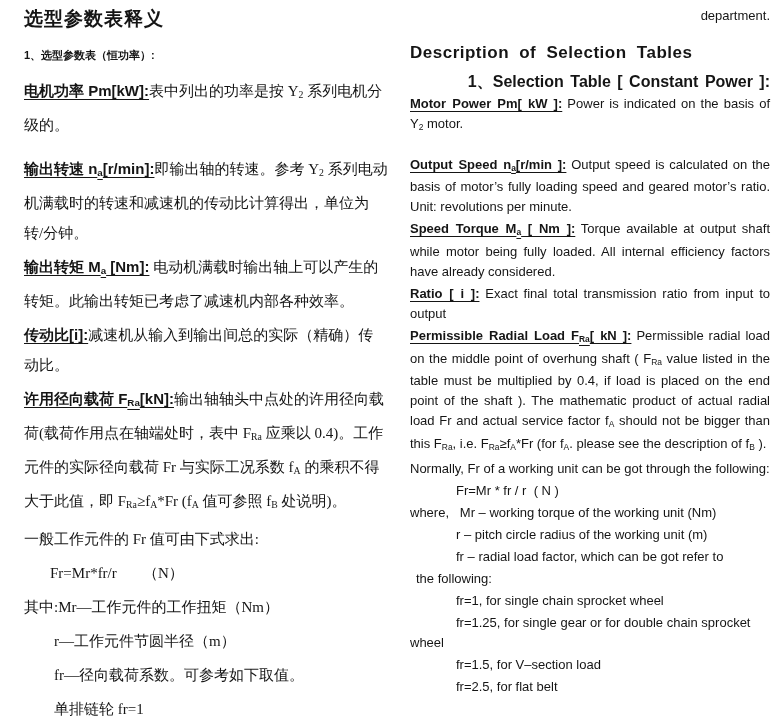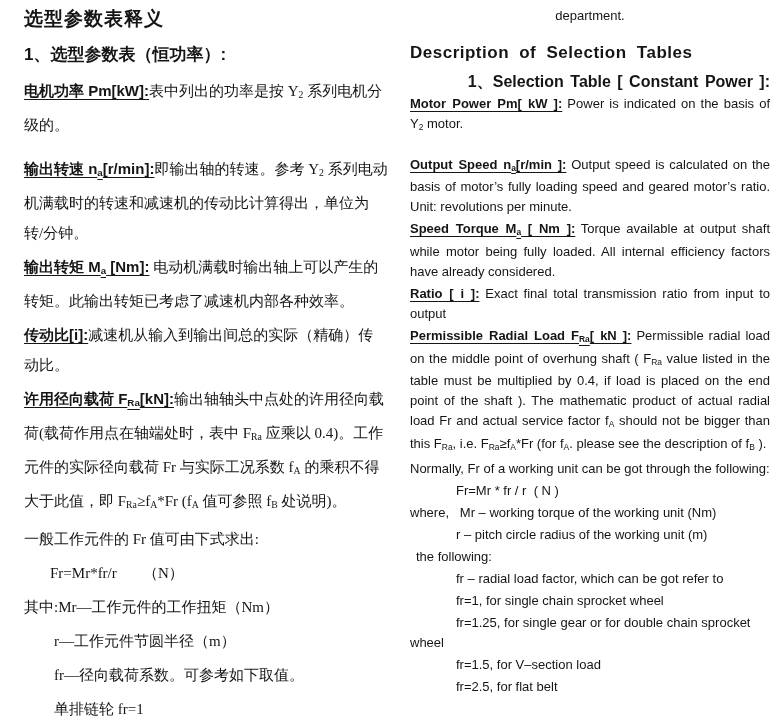--- a/index.html
+++ b/index.html
@@ -26,21 +26,21 @@
     font-family: "Liberation Sans", "DejaVu Sans", sans-serif;
     font-weight: bold;
     font-size: 19px;
     line-height: 26px;
     letter-spacing: 1px;
     margin: 0 0 12px 0;
   }
   .col-left .h2 {
     font-family: "Liberation Sans", "DejaVu Sans", sans-serif;
     font-weight: bold;
-    font-size: 17px;
+    font-size: 11px;
     line-height: 22px;
     margin: 0 0 10px 0;
   }
   .col-left .gapb { margin-bottom: 14px; }
   .col-left .ind1 { text-indent: 26px; }
   .col-left .ind2 { text-indent: 30px; }
   .col-left .term {
     font-family: "Liberation Sans", "DejaVu Sans", sans-serif;
     font-weight: bold;
     text-decoration: underline;
@@ -48,21 +48,21 @@
   }
   
   .col-right {
     width: 360px;
     margin-left: 22px;
     font-family: "Liberation Sans", "DejaVu Sans", sans-serif;
     font-size: 13px;
     line-height: 20px;
   }
   .col-right .blk { margin: 0 0 2px 0; text-align: justify; }
-  .col-right .cont { text-align: center; }
+  .col-right .cont { text-align: right; }
   .col-right .h1 {
     font-weight: bold;
     font-size: 17px;
     line-height: 26px;
     letter-spacing: 0.5px;
     word-spacing: 5px;
     text-align: left;
     margin: 14px 0 6px 0;
   }
   .col-right .h2 {
@@ -118,22 +118,22 @@
     <div>
         <div class="blk p"><span class="term">Motor Power Pm[ kW ]:</span><span> Power is indicated on the basis of Y</span><span class="sub">2</span><span> motor.</span></div>
         <div class="blk p gapt"><span class="term">Output Speed n</span><span class="term sub">a</span><span class="term">[r/min ]:</span><span> Output speed is calculated on the basis of motor’s fully loading speed and geared motor’s ratio. Unit: revolutions per minute.</span></div>
         <div class="blk p"><span class="term">Speed Torque M</span><span class="term sub">a</span><span class="term"> [ Nm ]:</span><span> Torque available at output shaft while motor being fully loaded. All internal efficiency factors have already considered.</span></div>
         <div class="blk p"><span class="term">Ratio [ i ]:</span><span> Exact final total transmission ratio from input to output</span></div>
         <div class="blk p"><span class="term">Permissible Radial Load F</span><span class="term sub">Ra</span><span class="term">[ kN ]:</span><span> Permissible radial load on the middle point of overhung shaft ( F</span><span class="sub">Ra</span><span> value listed in the table must be multiplied by 0.4, if load is placed on the end point of the shaft ). The mathematic product of actual radial load Fr and actual service factor f</span><span class="sub">A</span><span> should not be bigger than this F</span><span class="sub">Ra</span><span>, i.e. F</span><span class="sub">Ra</span><span>≥f</span><span class="sub">A</span><span>*Fr  (for f</span><span class="sub">A</span><span>. please see the description of f</span><span class="sub">B</span><span> ).</span></div>
         <div class="blk p"><span>Normally, Fr of a working unit can be got through the following:</span></div>
         <div class="blk ind1"><span>Fr=Mr * fr / r&nbsp;&nbsp;( N )</span></div>
         <div class="blk p"><span>where,&nbsp;&nbsp;&nbsp;Mr – working torque of the working unit (Nm)</span></div>
         <div class="blk ind1"><span>r – pitch circle radius of the working unit (m)</span></div>
+        <div class="blk ind1"><span>fr – radial load factor, which can be got refer to</span></div>
         <div class="blk ind0"><span>the following:</span></div>
-        <div class="blk ind1"><span>fr – radial load factor, which can be got refer to</span></div>
         <div class="blk ind1"><span>fr=1, for single chain sprocket wheel</span></div>
         <div class="blk ind1"><span>fr=1.25, for single gear or for double chain sprocket wheel</span></div>
         <div class="blk ind1"><span>fr=1.5, for V–section load</span></div>
         <div class="blk ind1"><span>fr=2.5, for flat belt</span></div>
       </div>
   </div>
 
 </div>
 
 </body></html>

